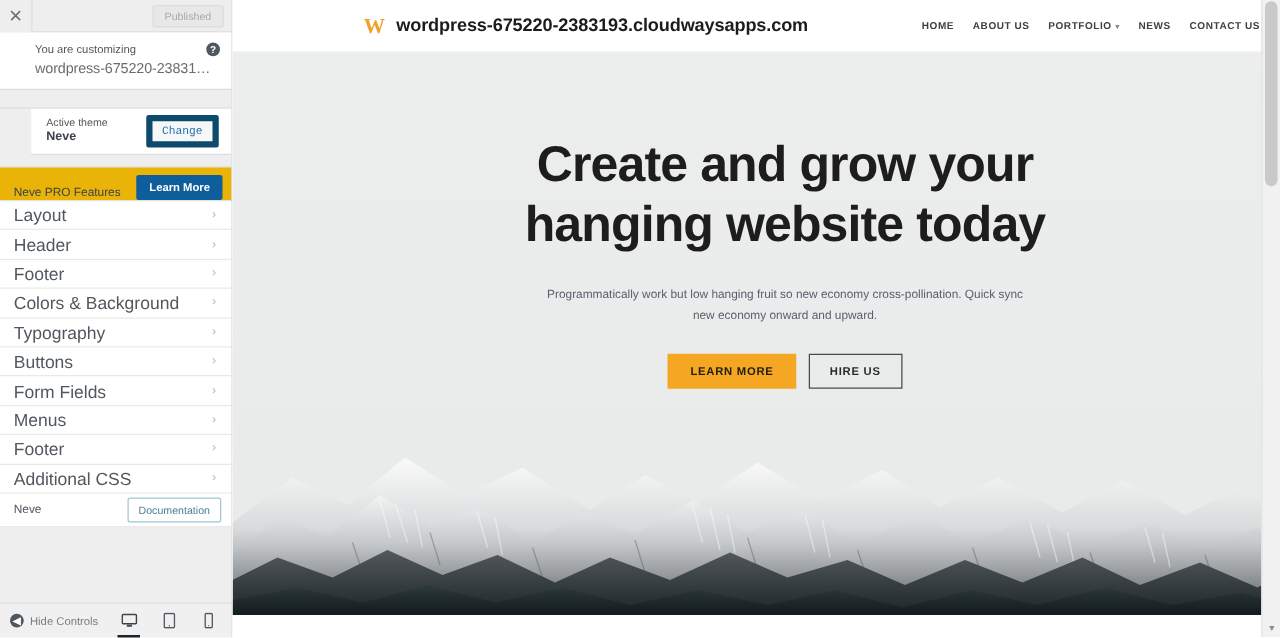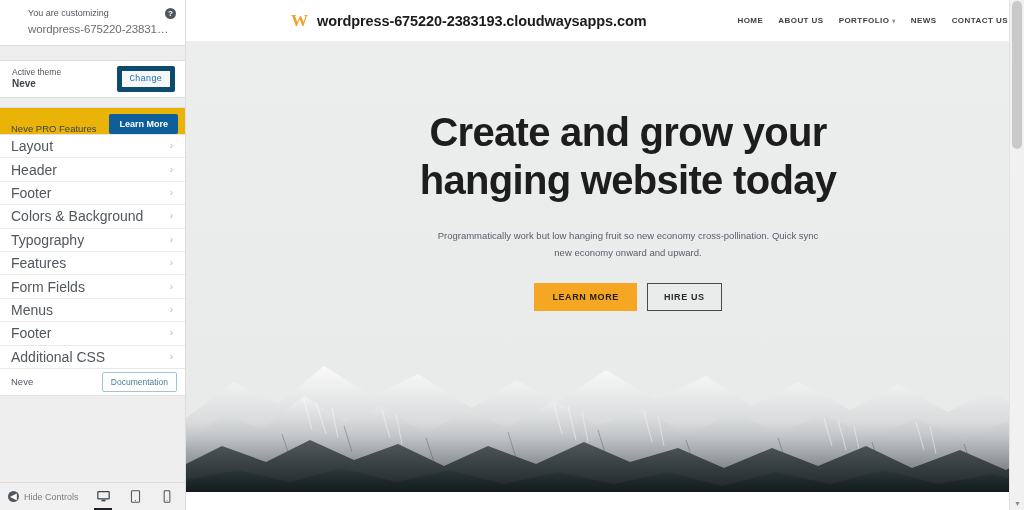--- a/index.html
+++ b/index.html
@@ -60,20 +60,21 @@
     background: #50575e; color: #fff;
     font-size: 8px; line-height: 11px; text-align: center;
     font-weight: bold; cursor: pointer;
   }
   .sb-gap { height: 15px; background: #eeeeee; border-bottom: 1px solid #dddddd;}
   .sb-theme {
     background: #ffffff; padding: 8px 10px 9px 12px;
     border-bottom: 1px solid #dddddd;
     display: flex; align-items: center; justify-content: space-between;
     height: 37px;
+    margin-left: 25px;
   }
   .sb-theme-txt { line-height: 1.25; }
   .sb-theme-label { font-size: 8.5px; color: #50575e; }
   .sb-theme-name { font-size: 10px; color: #3c434a; font-weight: 600; }
   .sb-change-btn {
     font-size: 9px; color: #2271b1;
     border: 5px solid #0c4a6e; border-radius: 2px;
     background: #f6f7f7; padding: 3px 8px;
     cursor: pointer;
     font-family: Liberation Mono, monospace;
@@ -256,20 +257,28 @@
     font-size: 7px; color: #8a8a8a;
   }
 </style>
 </head>
 <body>
 
 <div id="app">
 
   <div id="sidebar">
 
+    <div class="sb-topbar">
+      <div class="sb-close">
+        <svg width="9" height="9" viewBox="0 0 10 10" aria-hidden="true">
+          <path d="M1 1 L9 9 M9 1 L1 9" stroke="#6d6f72" stroke-width="1.4" fill="none"></path>
+        </svg>
+      </div>
+      <div class="sb-published">Published</div>
+    </div>
 
     <div class="sb-customizing">
       <div class="sb-customizing-label">You are customizing</div>
       <div class="sb-site-url">wordpress-675220-2383193.cloudw...</div>
       <div class="sb-help">?</div>
     </div>
 
     <div class="sb-gap"></div>
 
     <div class="sb-theme">
@@ -302,21 +311,21 @@
       </div>
       <div class="sb-item">
         <span class="sb-item-label">Colors &amp; Background</span>
         <span class="sb-chev">›</span>
       </div>
       <div class="sb-item">
         <span class="sb-item-label">Typography</span>
         <span class="sb-chev">›</span>
       </div>
       <div class="sb-item">
-        <span class="sb-item-label">Features</span>
+        <span class="sb-item-label">Buttons</span>
         <span class="sb-chev">›</span>
       </div>
       <div class="sb-item">
         <span class="sb-item-label">Form Fields</span>
         <span class="sb-chev">›</span>
       </div>
       <div class="sb-item">
         <span class="sb-item-label">Menus</span>
         <span class="sb-chev">›</span>
       </div>

